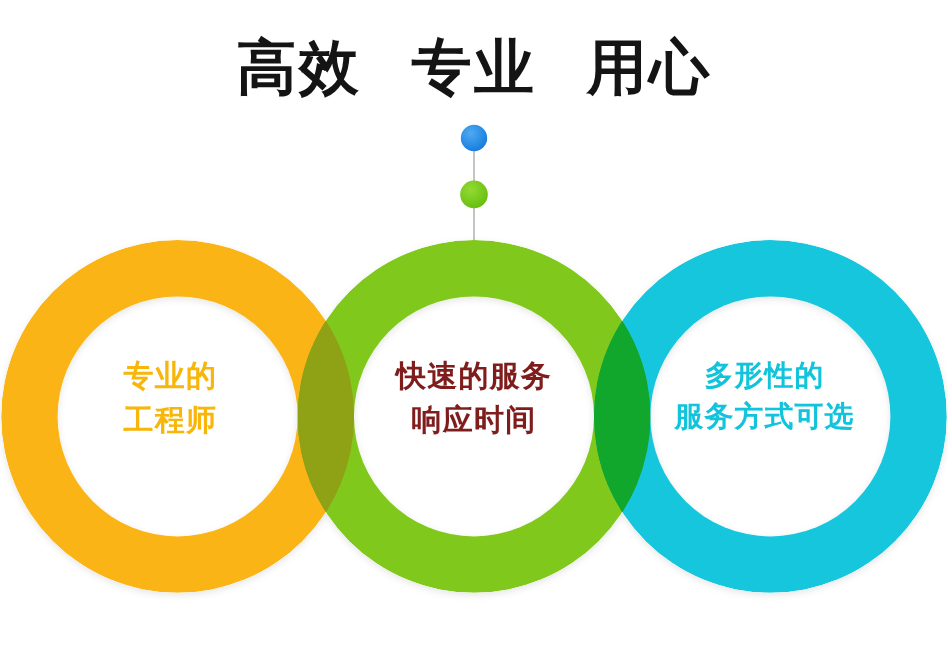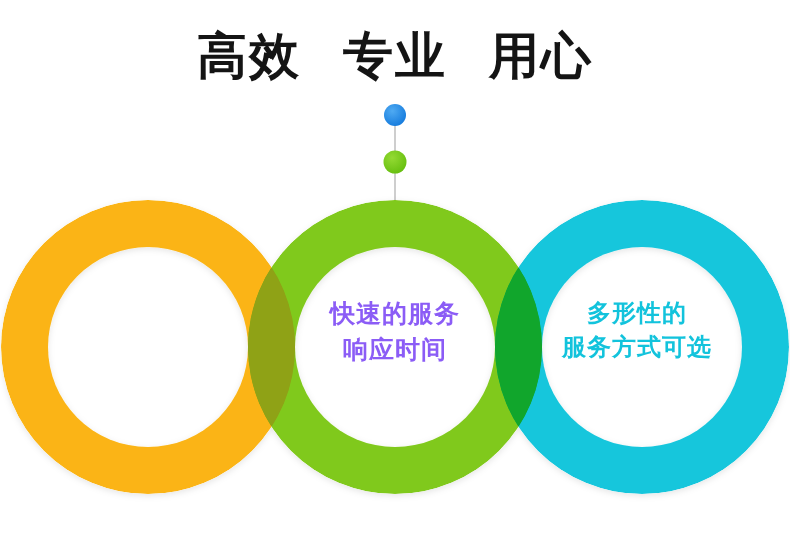--- a/index.html
+++ b/index.html
@@ -60,21 +60,21 @@
     text-align: center;
     font-weight: bold;
     font-size: 25px;
     line-height: 1.42;
     letter-spacing: 1px;
     white-space: pre-line;
     font-family: "DejaVu Sans", "Liberation Sans", sans-serif;
     text-shadow: 0 1px 0 rgba(255,255,255,0.55);
   }
   .ring-text.t1 { left: 42px;  top: 296px; width: 200px; color: #F8B60B; }
-  .ring-text.t2 { left: 287px; top: 296px; width: 216px; color: #8b5cf6; }
+  .ring-text.t2 { left: 287px; top: 296px; width: 216px; color: #7f1d1d; }
   .ring-text.t3 { left: 524px; top: 296px; width: 226px; color: #12C3DC; font-size: 24px; }
 </style>
 </head>
 <body>
 
 <div id="stage">
 
   <div class="headline"><span class="seg">高效</span><span class="gap"></span><span class="seg">专业</span><span class="gap"></span><span class="seg">用心</span></div>
 
   <svg class="connector" viewBox="0 0 790 110">
@@ -190,18 +190,20 @@
 
       <path d="M628 404 l28 0 l-11 17 l0 14" fill="none" stroke="#ffffff" stroke-width="2.6" stroke-linejoin="round" stroke-linecap="round"></path>
       <path d="M628 404 l17 17" fill="none" stroke="#ffffff" stroke-width="2.6" stroke-linecap="round"></path>
 
       <rect x="629" y="452" width="26" height="3.2" fill="#ffffff"></rect>
       <rect x="629" y="460" width="26" height="3.2" fill="#ffffff"></rect>
       <rect x="632" y="468" width="20" height="14" fill="#17C6DC"></rect>
     </g>
   </svg>
 
+  <div class="ring-text t1">专业的
+工程师</div>
   <div class="ring-text t2">快速的服务
 响应时间</div>
   <div class="ring-text t3">多形性的
 服务方式可选</div>
 
 </div>
 
 </body></html>

